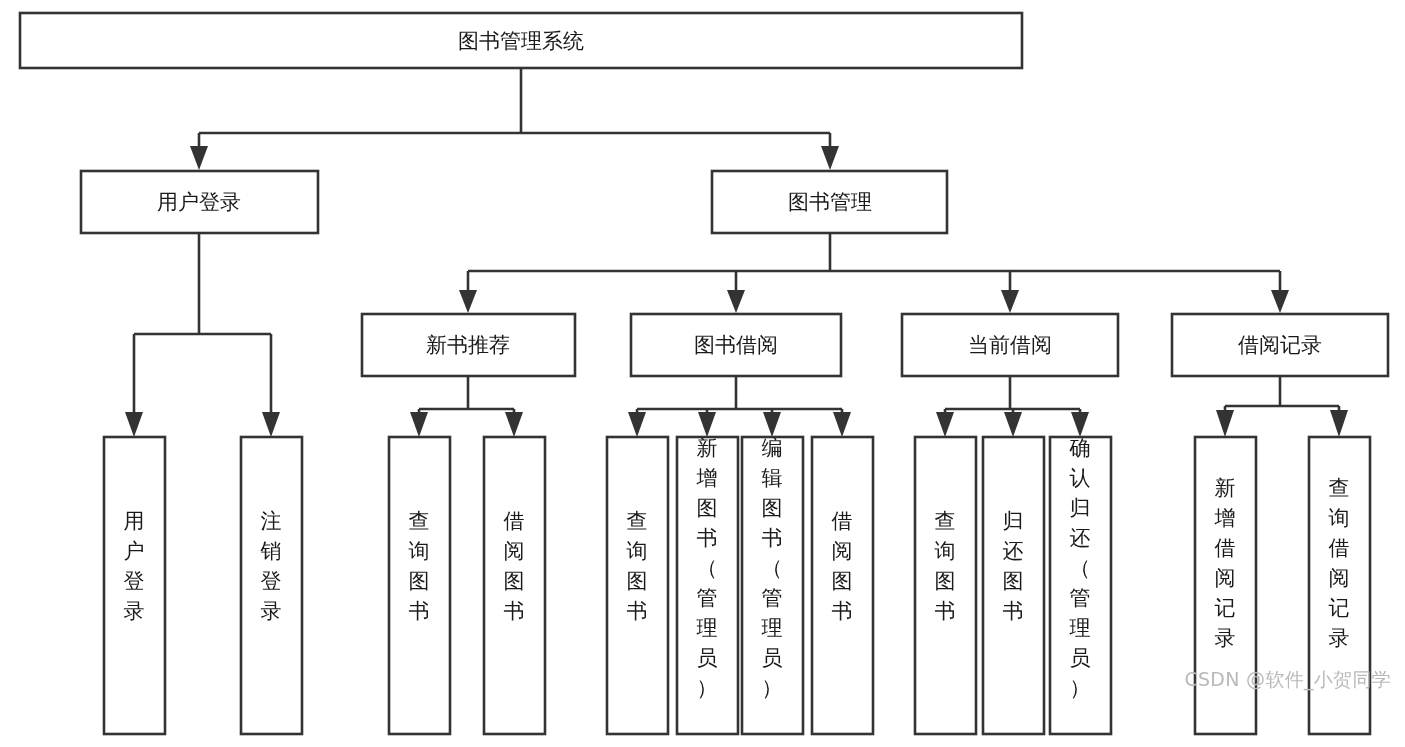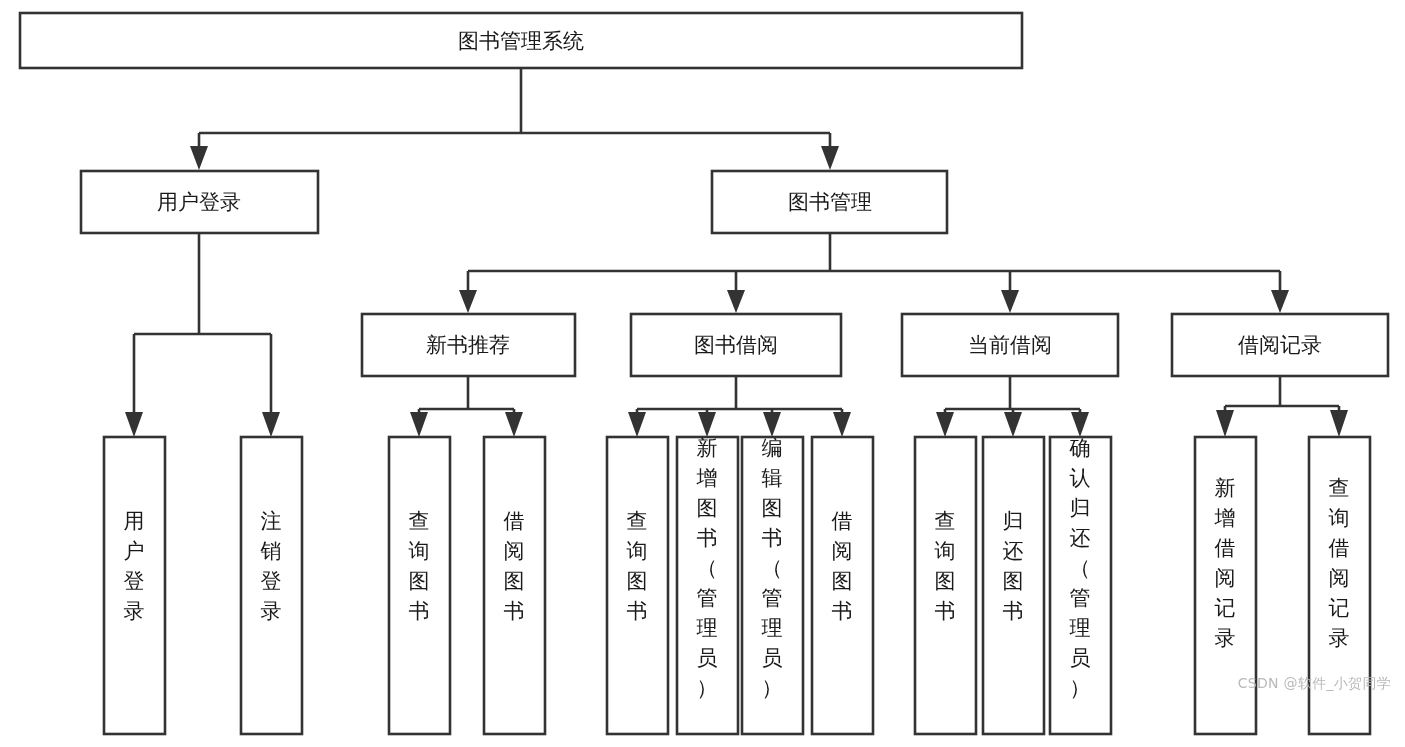--- a/index.html
+++ b/index.html
@@ -54,21 +54,21 @@
     font-family: "DejaVu Sans", "Liberation Sans", sans-serif;
     font-size: 21px;
     fill: #1a1a1a;
     text-anchor: middle;
   }
   .watermark-text {
     position: absolute;
     right: 14px;
     bottom: 4px;
     font-family: "DejaVu Sans", "Liberation Sans", sans-serif;
-    font-size: 14px;
+    font-size: 19px;
     color: #b9b9b9;
     white-space: nowrap;
     letter-spacing: 0.3px;
     user-select: none;
   }
 </style>
 </head>
 <body>
 
 <div id="diagram-root">

